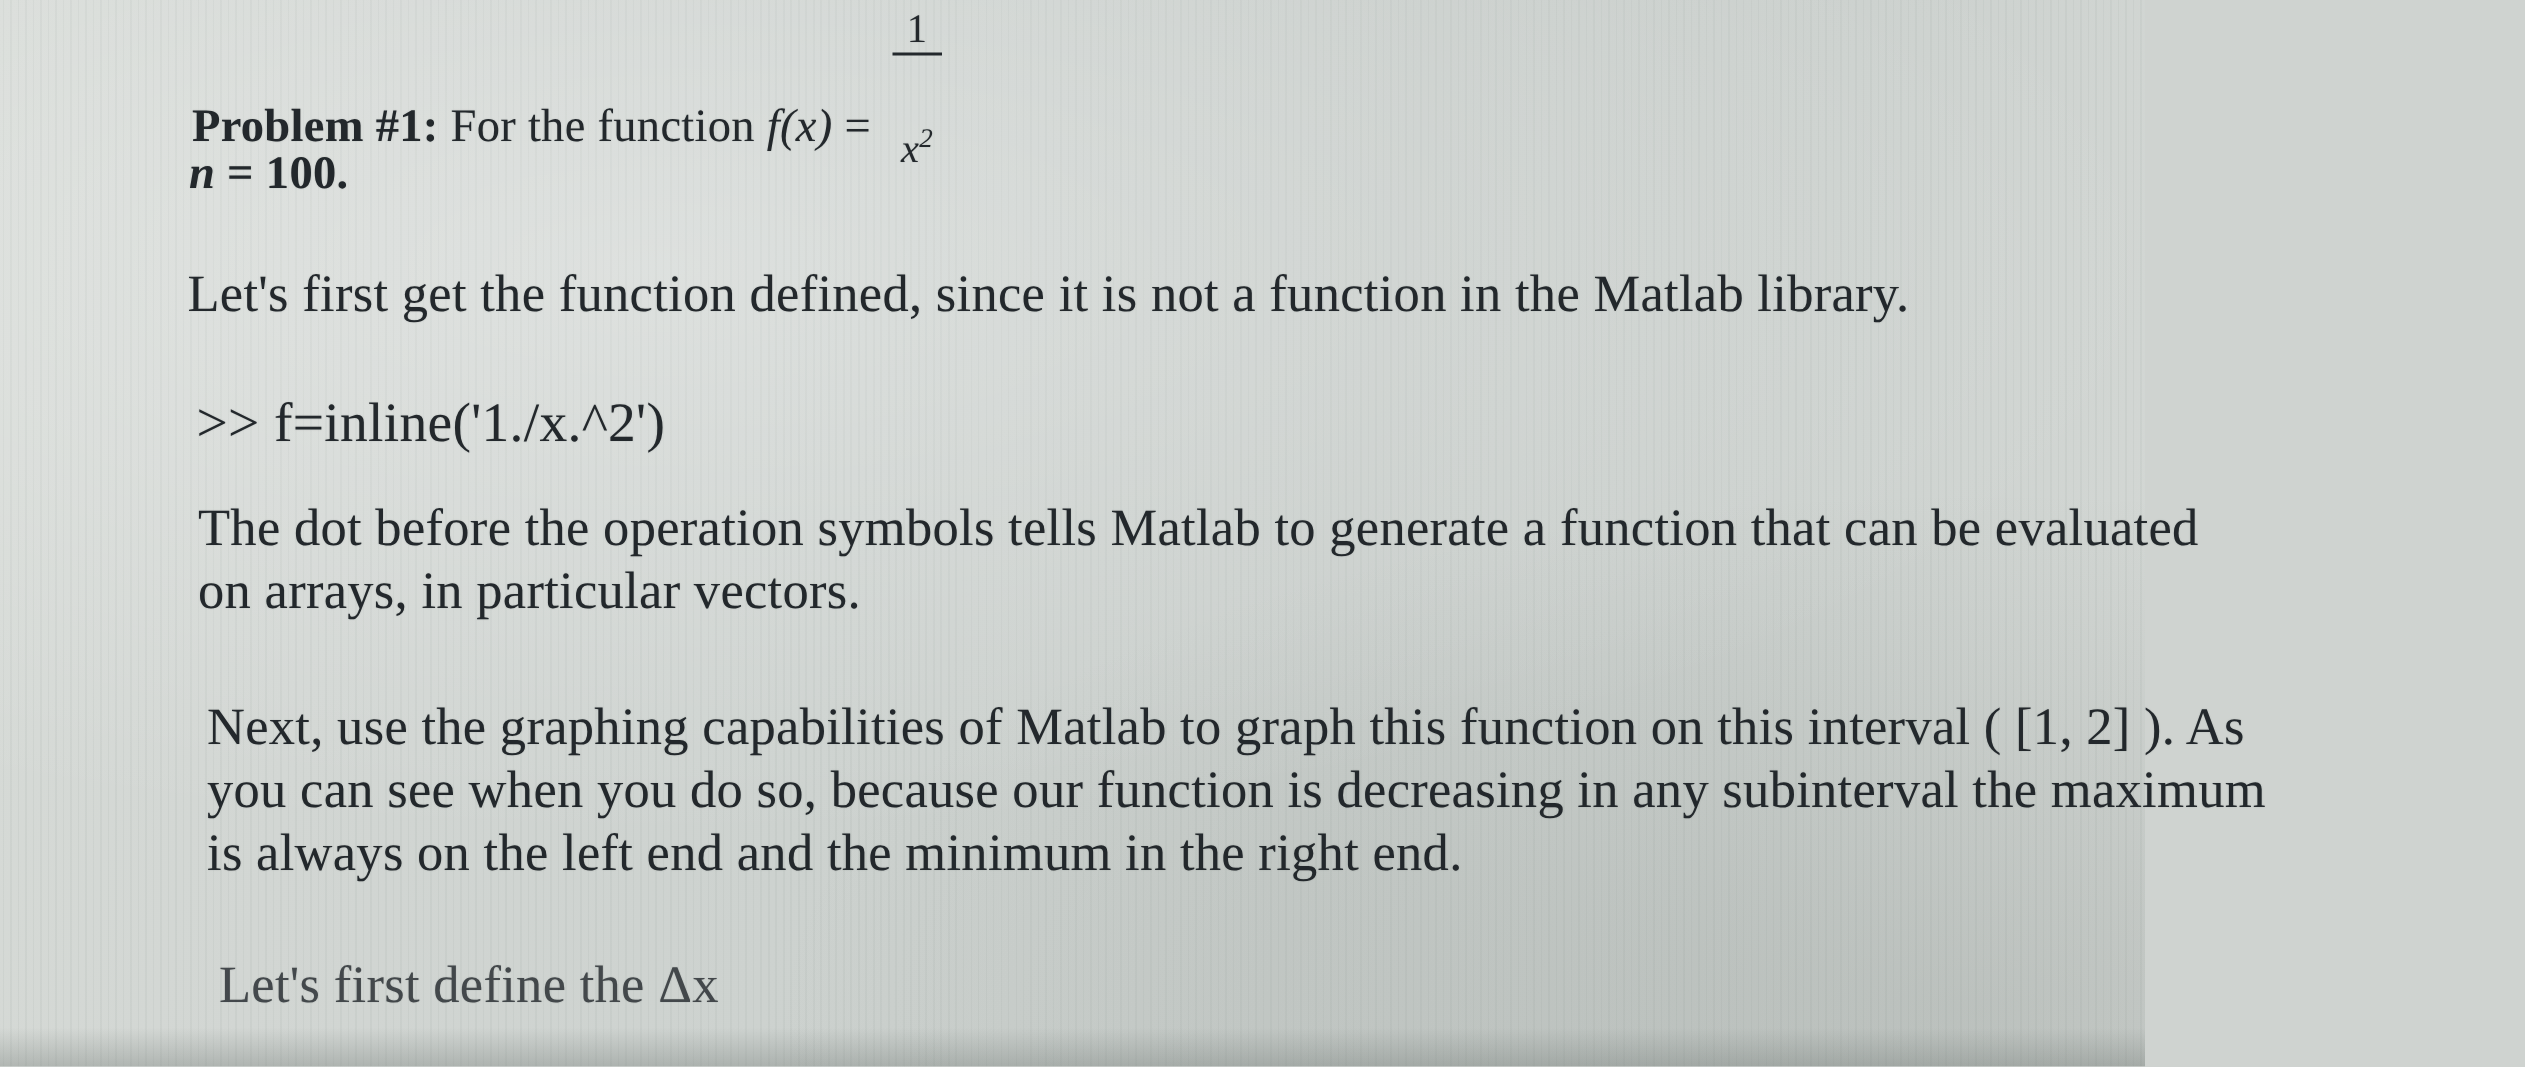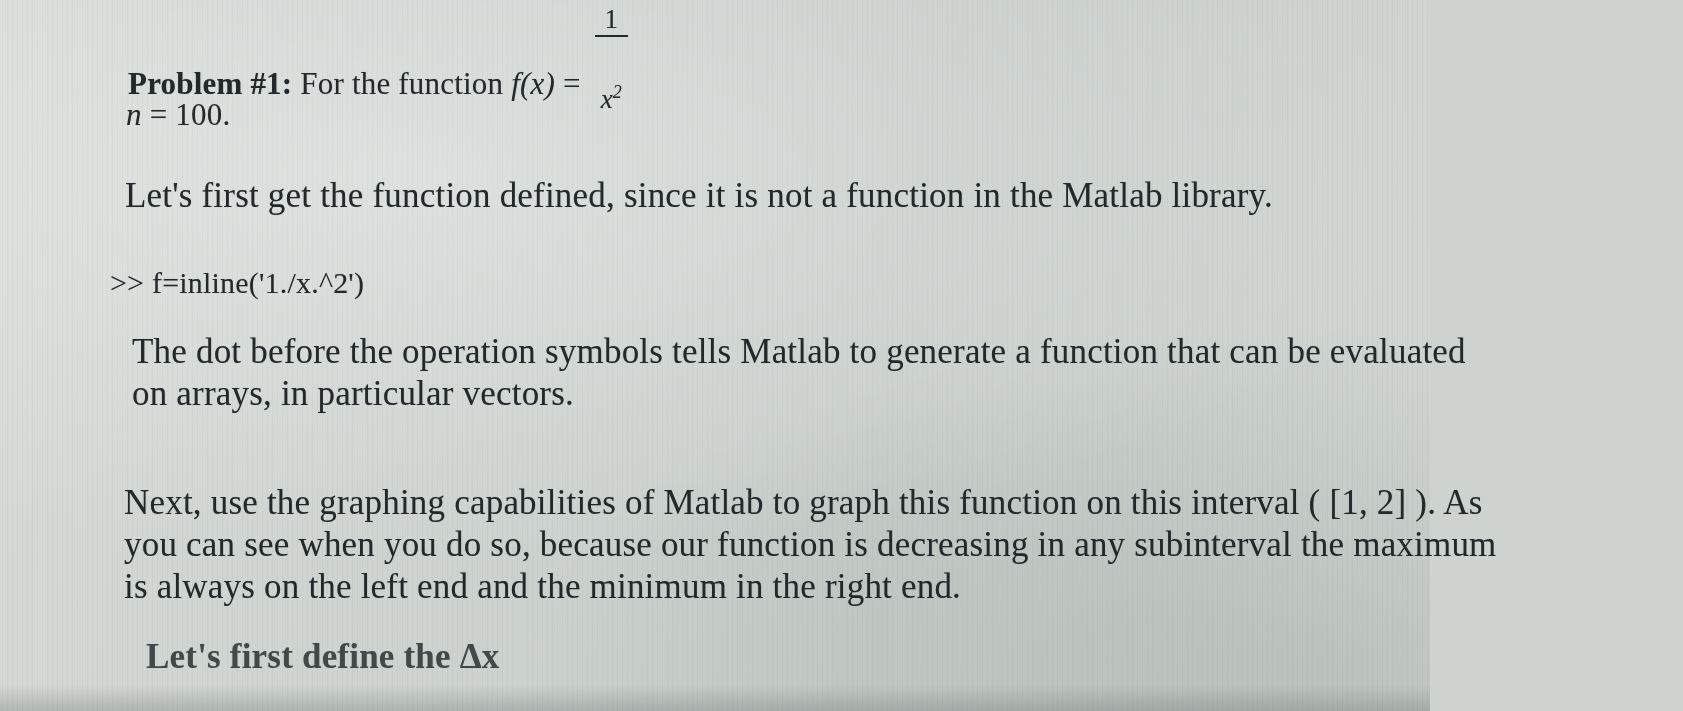--- a/index.html
+++ b/index.html
@@ -115,54 +115,53 @@
     font-size: 18px;
     vertical-align: super;
     font-style: italic;
   }
 
   
   #n-line {
     left: 126px;
     top: 94px;
     font-size: 31px;
+    font-weight: bold;
   }
 
   #para-define {
     left: 125px;
     top: 175px;
     width: 1420px;
   }
 
   #code-line {
-    left: 110px;
+    left: 131px;
     top: 262px;
-    font-size: 30px;
+    font-size: 37px;
   }
 
   #para-dot {
     left: 132px;
     top: 331px;
     width: 1360px;
   }
 
   #para-next {
-    left: 124px;
+    left: 138px;
     top: 464px;
     width: 1380px;
-    margin-top: 18px;
   }
 
   #para-cut {
     left: 146px;
     top: 636px;
     width: 900px;
     color: #2b3034;
     opacity: 0.85;
-    font-weight: bold;
   }
   
   #cut-wrap {
     position: absolute;
     left: 0; top: 636px;
     width: 1683px;
     height: 38px;
     overflow: hidden;
     z-index: 2;
   }

